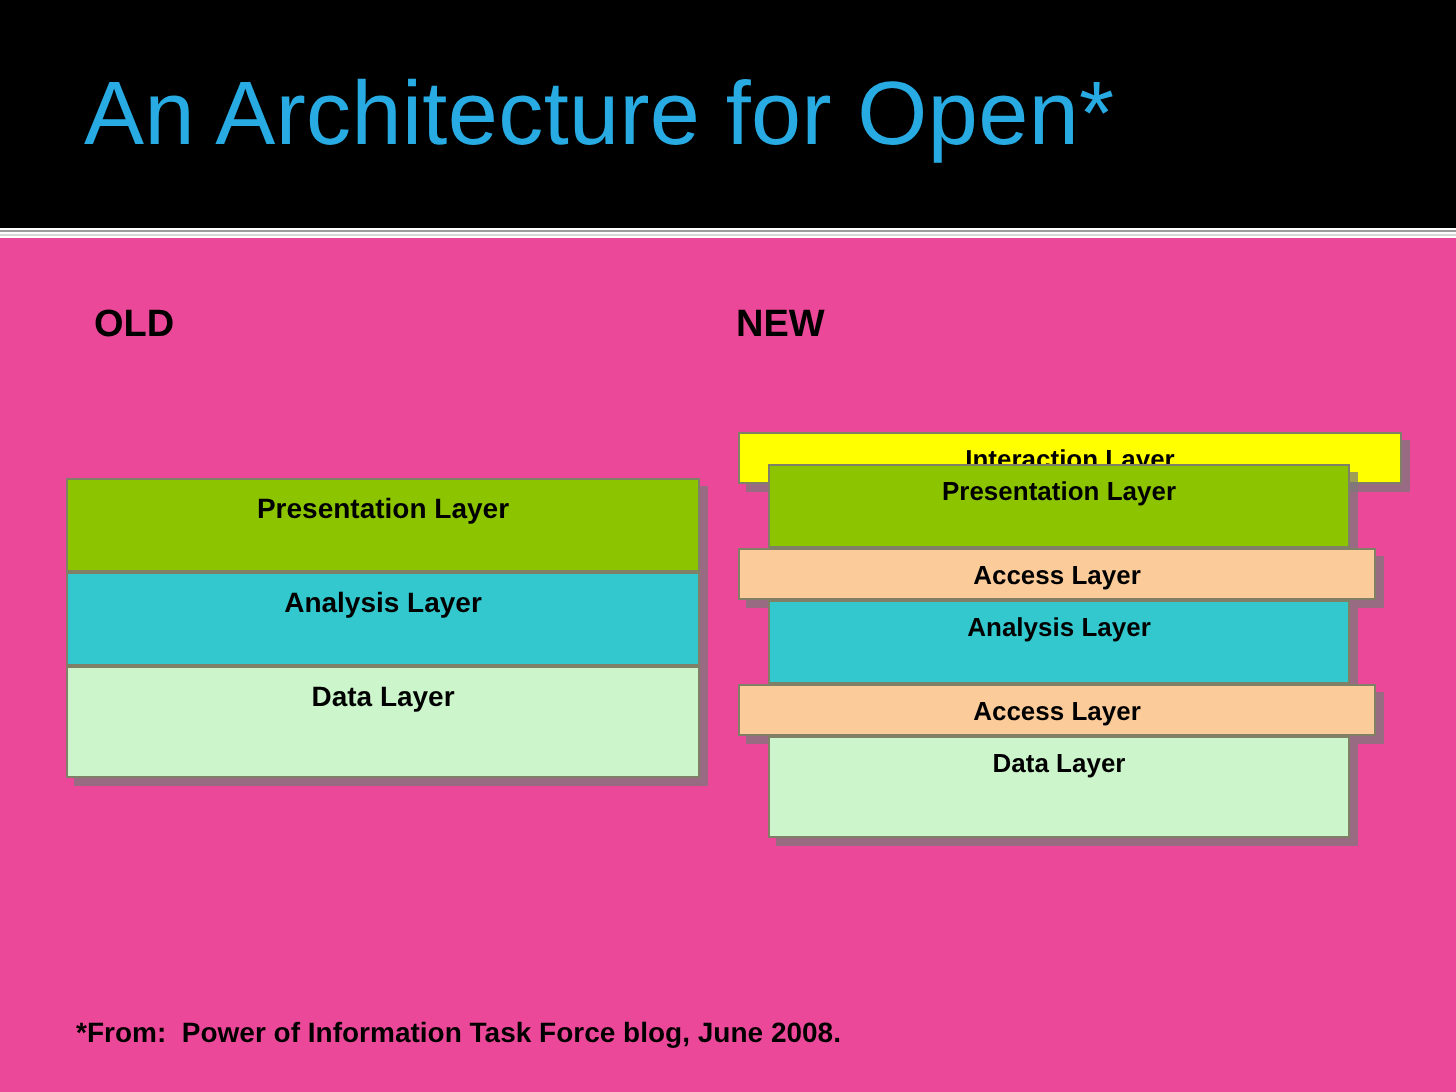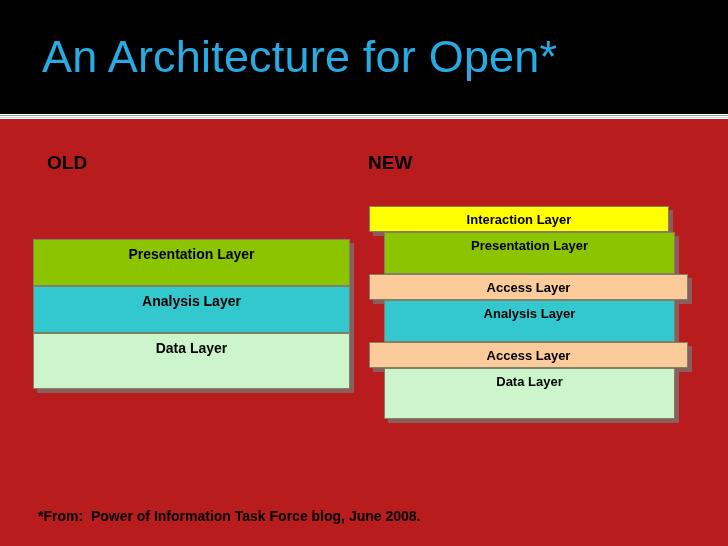--- a/index.html
+++ b/index.html
@@ -7,21 +7,21 @@
     padding: 0;
     background: #ffffff;
   }
   body {
     font-family: "Liberation Sans", sans-serif;
   }
   #slide {
     position: relative;
     width: 728px;
     height: 546px;
-    background: #b91c1c;
+    background: #ec4899;
     overflow: hidden;
   }
 
   
   #title-band {
     position: absolute;
     left: 0;
     top: 0;
     width: 728px;
     height: 114px;
@@ -93,21 +93,21 @@
   #old-data {
     left: 33px;  top: 333px;  width: 317px; height: 56px;
     background: #CCF5CC;
   }
   #old-presentation > .layer-label,
   #old-analysis > .layer-label,
   #old-data > .layer-label { font-size: 14px; padding-top: 7px; }
 
   
   #new-interaction {
-    left: 369px; top: 206px; width: 300px; height: 26px;
+    left: 369px; top: 216px; width: 332px; height: 26px;
     background: #FFFF00;
   }
   #new-presentation {
     left: 384px; top: 232px; width: 291px; height: 42px;
     background: #8CC400;
   }
   #new-access-1 {
     left: 369px; top: 274px; width: 319px; height: 26px;
     background: #FBCB99;
   }

